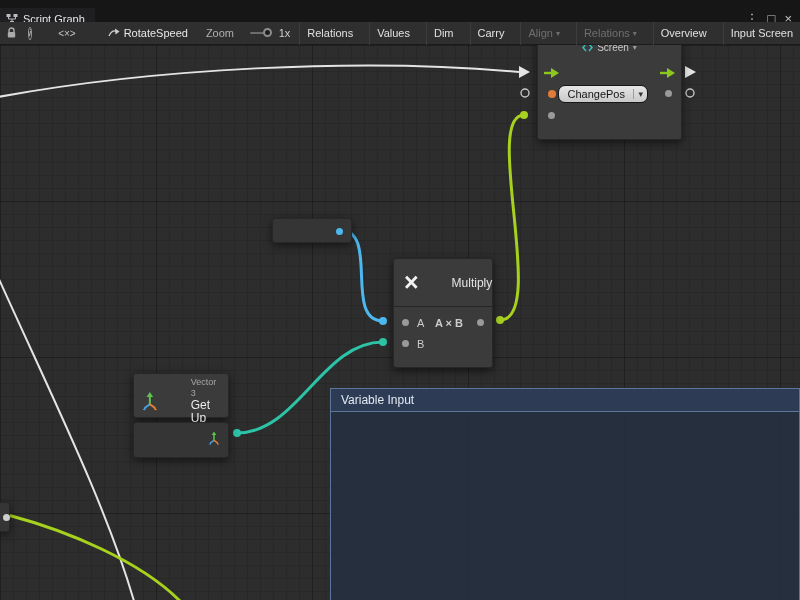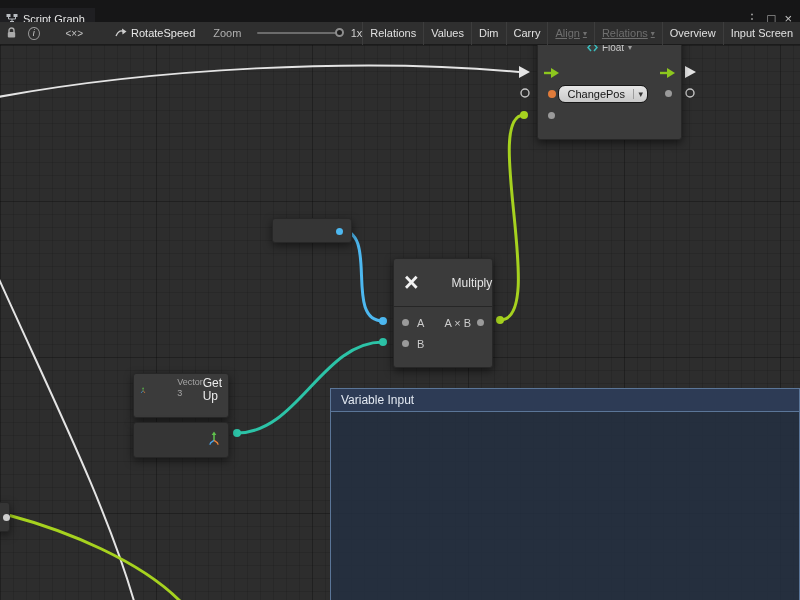--- a/index.html
+++ b/index.html
@@ -15,22 +15,22 @@
   
   .toolbar{position:absolute;top:22px;left:0;right:0;height:23px;background:#2f2f2f;border-bottom:1px solid #1b1b1b;display:flex;align-items:center;padding:0 0 0 6px;font-size:11px;color:#dcdcdc;z-index:10;white-space:nowrap;}
   .tb-icon{display:inline-flex;align-items:center;justify-content:center;color:#b8b8b8;}
   .info-circle{width:13px;height:13px;border:1px solid #9a9a9a;border-radius:50%;font-size:9px;font-style:italic;color:#cfcfcf;display:inline-flex;align-items:center;justify-content:center;}
   .code-glyph{font-size:10px;letter-spacing:0;color:#c4c4c4;}
   .graph-name{display:flex;align-items:center;gap:4px;color:#e8e8e8;}
   .zoom-label{color:#b0b0b0;}
   .zoom-track{position:relative;width:96px;height:2px;background:#6c6c6c;border-radius:1px;}
   .zoom-knob{position:absolute;right:-3px;top:-4px;width:9px;height:9px;border-radius:50%;background:#1d1d1d;border:2px solid #8e8e8e;}
   .tb-buttons{margin-left:auto;display:flex;height:23px;align-items:stretch;}
-  .tb-btn{display:flex;align-items:center;gap:3px;padding:0 7px;border-left:1px solid #3d3d3d;color:#e0e0e0;cursor:default;}
-  .tb-btn.disabled{color:#6f6f6f;text-decoration:underline;}
+  .tb-btn{display:flex;align-items:center;gap:3px;padding:0 7px;border-left:1px solid #3d3d3d;color:#e0e0e0;cursor:default;margin-left:9px;}
+  .tb-btn.disabled{color:#6f6f6f;}
 
   
   .canvas{position:absolute;top:45px;left:0;width:800px;height:555px;overflow:hidden;background-color:#2d2d2d;
     background-image:
       linear-gradient(rgba(0,0,0,.20) 1px, transparent 1px),
       linear-gradient(90deg, rgba(0,0,0,.20) 1px, transparent 1px),
       linear-gradient(rgba(0,0,0,.10) 1px, transparent 1px),
       linear-gradient(90deg, rgba(0,0,0,.10) 1px, transparent 1px);
     background-size:156px 156px,156px 156px,13px 13px,13px 13px;}
 
@@ -46,21 +46,21 @@
   .float-head{display:flex;align-items:center;gap:7px;padding:7px 0 0 12px;font-size:12px;}
   .float-circle{width:16px;height:16px;border-radius:50%;}
   .float-input{position:absolute;right:3px;bottom:3px;width:37px;height:16px;background:#262626;border:1px solid #7a7a7a;border-radius:2px;color:#efefef;font-size:11px;text-align:center;padding:0;}
 
   
   .mult-head{display:flex;align-items:center;gap:9px;height:48px;padding-left:10px;border-bottom:1px solid rgba(0,0,0,.35);}
   .mult-x{font-size:25px;font-weight:bold;color:#f2f2f2;line-height:1;}
   .mult-title{font-size:12px;padding-left:24px;}
   .mult-row{display:flex;align-items:center;height:21px;padding:0 8px;font-size:11px;color:#cccccc;}
   .mult-row .lbl{margin-left:8px;}
-  .mult-row .out{margin-left:auto;margin-right:6px;}
+  .mult-row .out{margin-left:auto;margin-right:14px;font-weight:bold;}
 
   
   .vec-head{display:flex;align-items:center;gap:7px;padding:3px 6px;}
   .vec-kind{font-size:9px;color:#a6a6a6;line-height:11px;}
   .vec-title{font-size:12px;color:#ececec;line-height:13px;}
 
   
   .gnode-head{display:flex;align-items:center;justify-content:center;gap:4px;height:16px;font-size:10px;color:#c9c9c9;padding-top:2px;}
   .gdrop{position:absolute;left:20px;top:47px;width:90px;height:18px;background:linear-gradient(#e6e6e6,#c9c9c9);border:1px solid #161616;border-radius:7px;display:flex;align-items:center;font-size:11px;color:#141414;}
   .gdrop .val{flex:1;text-align:center;}
@@ -208,21 +208,21 @@
     <div class="node" style="left:133px;top:328px;width:96px;height:45px;">
       <div class="vec-head">
         <svg width="24" height="24" viewBox="0 0 24 24">
           <path d="M12 17 V6" stroke="#5fc24d" stroke-width="2.4"></path>
           <polygon points="8,7 12,1 16,7" fill="#5fc24d"></polygon>
           <path d="M12 16 L5.5 20.5" stroke="#4aa3e8" stroke-width="2.2"></path>
           <polygon points="8.2,18.4 3,22.6 6.2,23.4" fill="#4aa3e8"></polygon>
           <path d="M12 16 L18.5 20.5" stroke="#e8833a" stroke-width="2.2"></path>
           <polygon points="15.8,18.4 21,22.6 17.8,23.4" fill="#e8833a"></polygon>
         </svg>
-        <span style="display:flex;flex-direction:row;margin-left:24px;">
+        <span style="display:flex;flex-direction:column;margin-left:24px;">
           <span class="vec-kind">Vector 3</span>
           <span class="vec-title">Get Up</span>
         </span>
       </div>
     </div>
     <div class="strip" style="left:133px;top:377px;width:96px;height:36px;">
       <svg class="abs" style="right:7px;top:8px;" width="14" height="14" viewBox="0 0 24 24">
         <path d="M12 17 V6" stroke="#5fc24d" stroke-width="2.6"></path>
         <polygon points="8,7 12,1 16,7" fill="#5fc24d"></polygon>
         <path d="M12 16 L5.5 20.5" stroke="#4aa3e8" stroke-width="2.4"></path>
@@ -231,21 +231,21 @@
         <polygon points="15.8,18.4 21,22.6 17.8,23.4" fill="#e8833a"></polygon>
       </svg>
     </div>
 
     <div class="node" style="left:537px;top:-8px;width:145px;height:103px;">
       <div class="gnode-head">
         <svg width="11" height="11" viewBox="0 0 11 11">
           <path d="M4 2 L1 5.5 L4 9" stroke="#3bbcbc" stroke-width="1.5" fill="none"></path>
           <path d="M7 2 L10 5.5 L7 9" stroke="#3bbcbc" stroke-width="1.5" fill="none"></path>
         </svg>
-        <span>Float</span>
+        <span>Screen</span>
         <span style="font-size:8px;color:#9d9d9d;">▾</span>
       </div>
 
       <svg class="abs" style="left:6px;top:29px;" width="16" height="12" viewBox="0 0 16 12">
         <path d="M0 6 H8" stroke-width="2.4" stroke="#8dc71e"></path>
         <polygon points="7,1 15,6 7,11" fill="#8dc71e"></polygon>
       </svg>
       <svg class="abs" style="left:122px;top:29px;" width="16" height="12" viewBox="0 0 16 12">
         <path d="M0 6 H8" stroke-width="2.4" stroke="#8dc71e"></path>
         <polygon points="7,1 15,6 7,11" fill="#8dc71e"></polygon>

